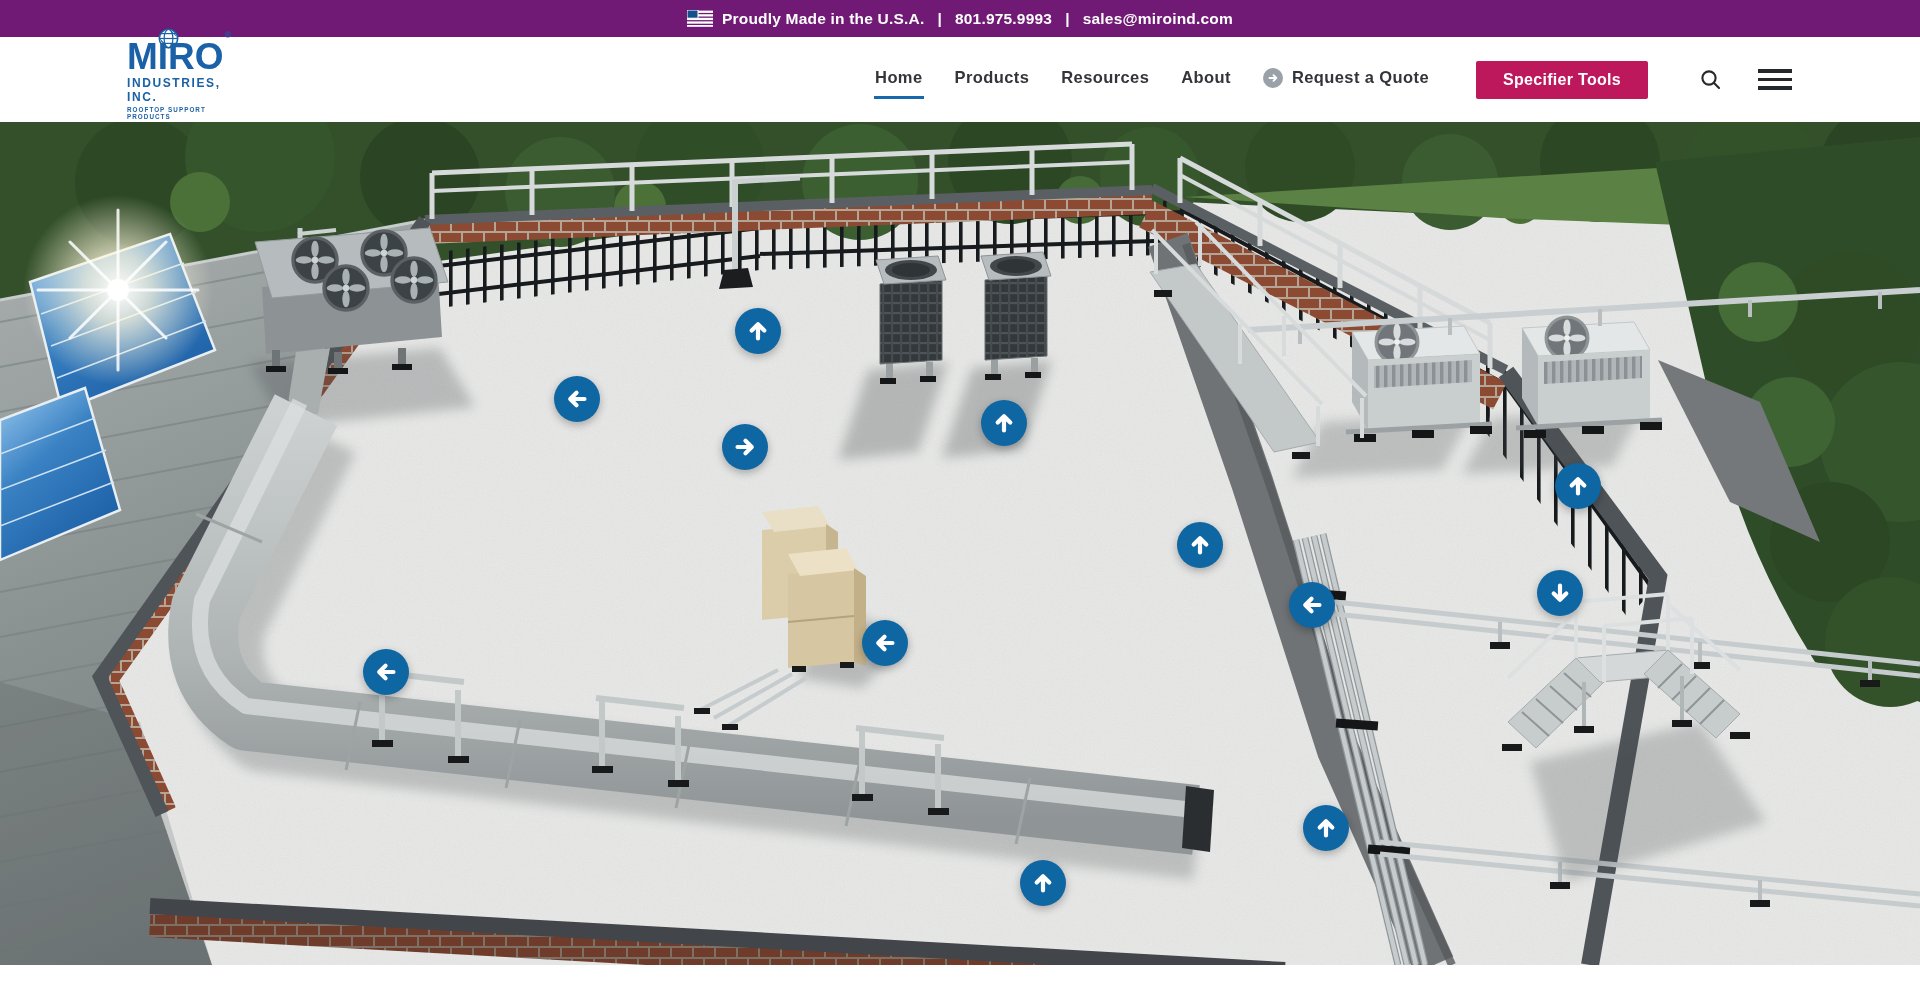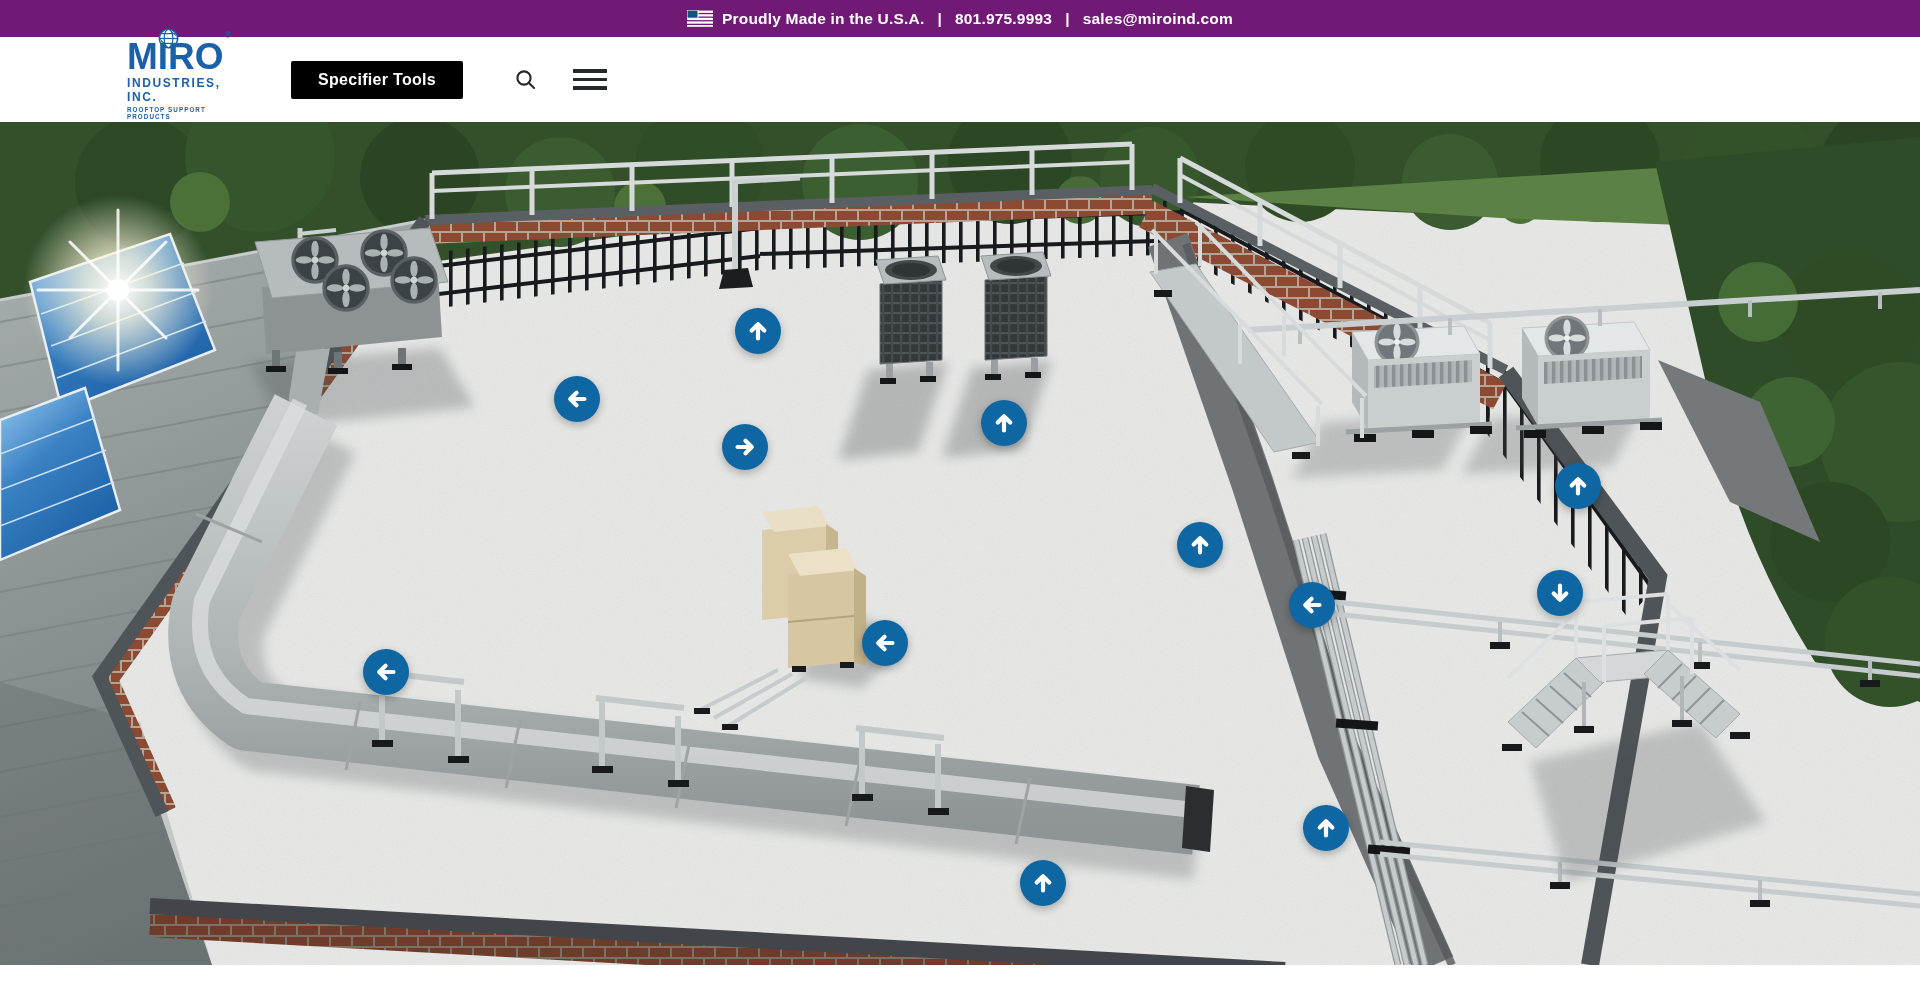--- a/index.html
+++ b/index.html
@@ -32,21 +32,21 @@
   .logo-tag { font-size:6.3px; font-weight:bold; color:#1a61a7; letter-spacing:1.05px; margin-top:2px; }
   .nav { display:flex; align-items:center; gap:30px; margin-left:auto; }
   .nav a {
     font-size:16.5px; font-weight:bold; color:#33353a; text-decoration:none;
     letter-spacing:.4px; padding:8px 1px 9px; border-bottom:3px solid transparent; cursor:pointer;
   }
   .nav a.active { border-bottom-color:#1a68ac; }
   .quote-link { display:flex; align-items:center; gap:9px; }
   .quote-icon { line-height:0; }
   .specifier-btn {
-    margin-left:46px; background:#000000; color:#fff; border:none; border-radius:2px;
+    margin-left:46px; background:#be185d; color:#fff; border:none; border-radius:2px;
     font-family:"Liberation Sans",sans-serif; font-size:16px; font-weight:bold;
     letter-spacing:.3px; padding:10px 27px; cursor:pointer;
   }
   .hdr-icons { display:flex; align-items:center; gap:35px; margin-left:51px; }
   .icon-btn { background:none; border:none; padding:0; cursor:pointer; line-height:0; }
   .burger { display:flex; flex-direction:column; gap:5px; }
   .burger span { display:block; width:34px; height:3.4px; background:#26292c; }
   
   .hero { position:relative; width:1920px; height:843px; overflow:hidden; background:#e9eae8; }
   .hero svg.scene { position:absolute; inset:0; display:block; }
@@ -96,20 +96,35 @@
           <line x1="3" y1="13" x2="8.5" y2="18.5"></line>
             <line x1="2.2" y1="11.2" x2="7.2" y2="16.2"></line>
         </g>
       </svg>
     </span>
     <div class="logo-name"><span>MIRO</span><sup>®</sup></div>
     <div class="logo-line2">INDUSTRIES, INC.</div>
     <div class="logo-tag">ROOFTOP SUPPORT PRODUCTS</div>
   </div>
 
+  <nav class="nav">
+    <a href="#" class="active">Home</a>
+    <a href="#">Products</a>
+    <a href="#">Resources</a>
+    <a href="#">About</a>
+    <a href="#" class="quote-link">
+      <span class="quote-icon">
+        <svg width="20" height="20" viewBox="0 0 20 20">
+          <circle cx="10" cy="10" r="10" fill="#9ba1a8"></circle>
+          <path d="M6.5 10 H13 M10.5 7.2 L13.3 10 L10.5 12.8" fill="none" stroke="#fff" stroke-width="1.9" stroke-linecap="round" stroke-linejoin="round"></path>
+        </svg>
+      </span>
+      <span>Request a Quote</span>
+    </a>
+  </nav>
 
   <button class="specifier-btn">Specifier Tools</button>
 
   <div class="hdr-icons">
     <button class="icon-btn">
       <svg width="24" height="24" viewBox="0 0 24 24">
         <circle cx="10" cy="10" r="6.6" fill="none" stroke="#26292c" stroke-width="2.1"></circle>
         <line x1="15" y1="15" x2="20" y2="20" stroke="#26292c" stroke-width="2.1" stroke-linecap="round"></line>
       </svg>
     </button>

